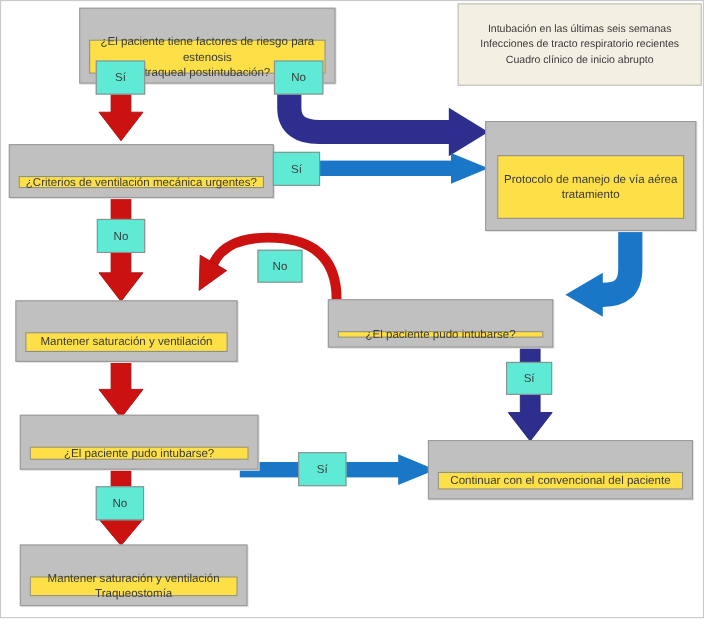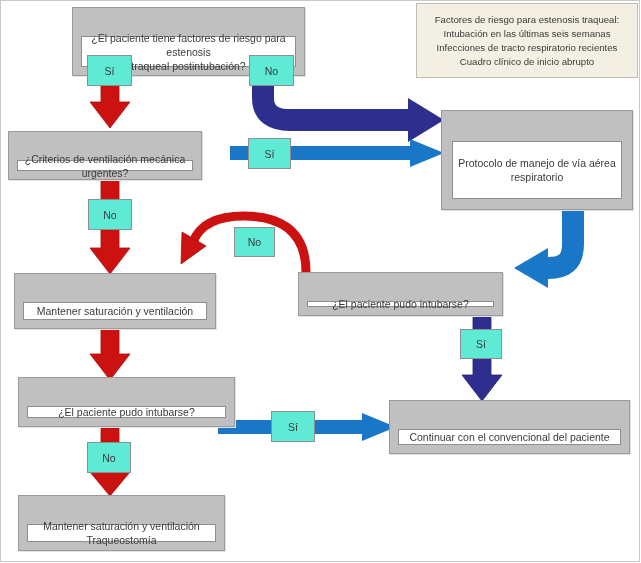--- a/index.html
+++ b/index.html
@@ -23,21 +23,21 @@
   .node{
     position:absolute;
     background:#c0c0c0;
     border:1px solid #9a9a9a;
     box-sizing:border-box;
     box-shadow:1px 1px 0 #e2e2e2;
   }
   .node .panel{
     position:absolute;
     left:8px;top:8px;right:8px;bottom:8px;
-    background:#ffffff;
+    background:#fde047;
     border:1px solid #8e8e8e;
     box-sizing:border-box;
     display:flex;align-items:center;justify-content:center;
     text-align:center;
     color:#3a3a3a;
     font-size:10.5px;
     line-height:14px;
     padding:2px 4px;
     margin-top:20px;
   }
@@ -117,45 +117,44 @@
     <polygon points="13,0 31,0 31,60 42,60 22,86 2,60 13,60" fill="#2e2e8f" stroke="#242473" stroke-width="0.8"></polygon>
   </svg>
 
   <svg class="arrowsvg z5" style="left:218px;top:412px;width:178px;height:30px;">
     <rect x="0" y="8" width="150" height="14" fill="#1a77c8"></rect>
     <polygon points="144,1 178,15 144,29" fill="#1a77c8"></polygon>
   </svg>
 
   <div id="legend" style="left:416px;top:3px;width:222px;height:75px;">
     <div>
-      <div>Factores de riesgo para estenosis traqueal:</div>
       <div>Intubación en las últimas seis semanas</div>
       <div>Infecciones de tracto respiratorio recientes</div>
       <div>Cuadro clínico de inicio abrupto</div>
     </div>
   </div>
 
   <div class="node" style="left:72px;top:7px;width:233px;height:69px;z-index:20;">
     <div class="panel">
       <div>
         <div>¿El paciente tiene factores de riesgo para estenosis</div>
         <div>traqueal postintubación?</div>
       </div>
     </div>
   </div>
 
-  <div class="node" style="left:8px;top:131px;width:194px;height:49px;z-index:20;">
+  <div class="node" style="left:8px;top:131px;width:241px;height:49px;z-index:20;">
     <div class="panel">¿Criterios de ventilación mecánica urgentes?</div>
   </div>
 
   <div class="node tall" style="left:441px;top:110px;width:192px;height:100px;z-index:20;">
     <div class="panel">
       <div>
         <div>Protocolo de manejo de vía aérea</div>
-        <div>respiratorio</div>
+        <div>tratamiento</div>
       </div>
     </div>
   </div>
 
   <div class="node" style="left:14px;top:273px;width:202px;height:56px;z-index:20;">
     <div class="panel">
       <div>
         <div>Mantener saturación y ventilación</div>
       </div>
     </div>

